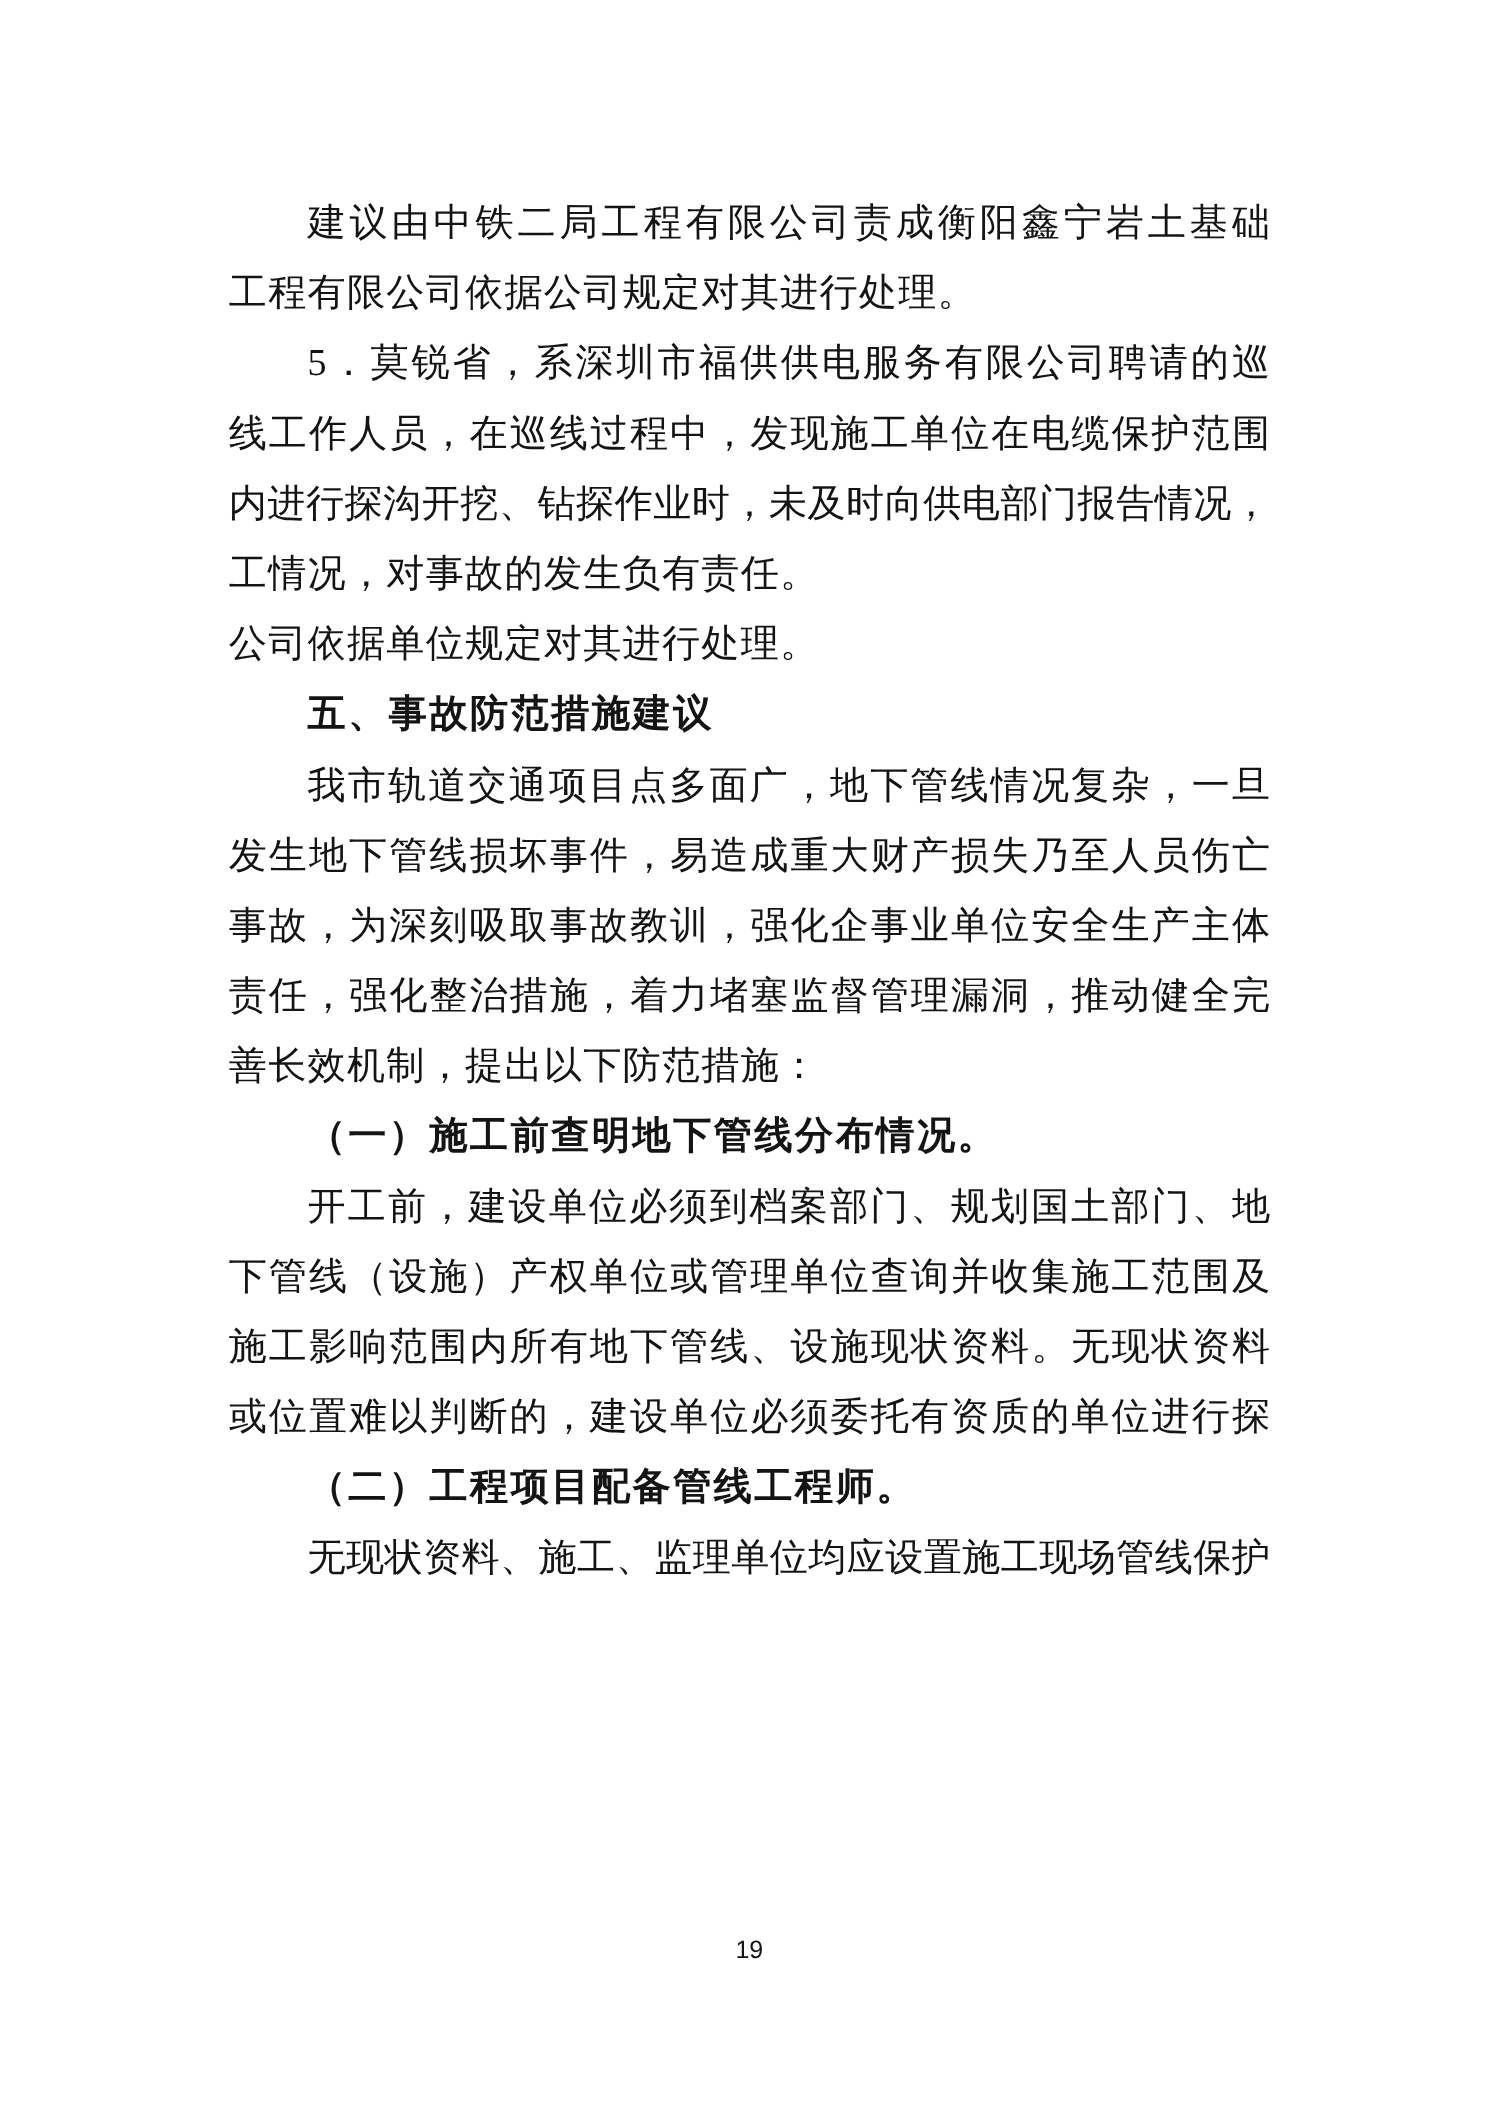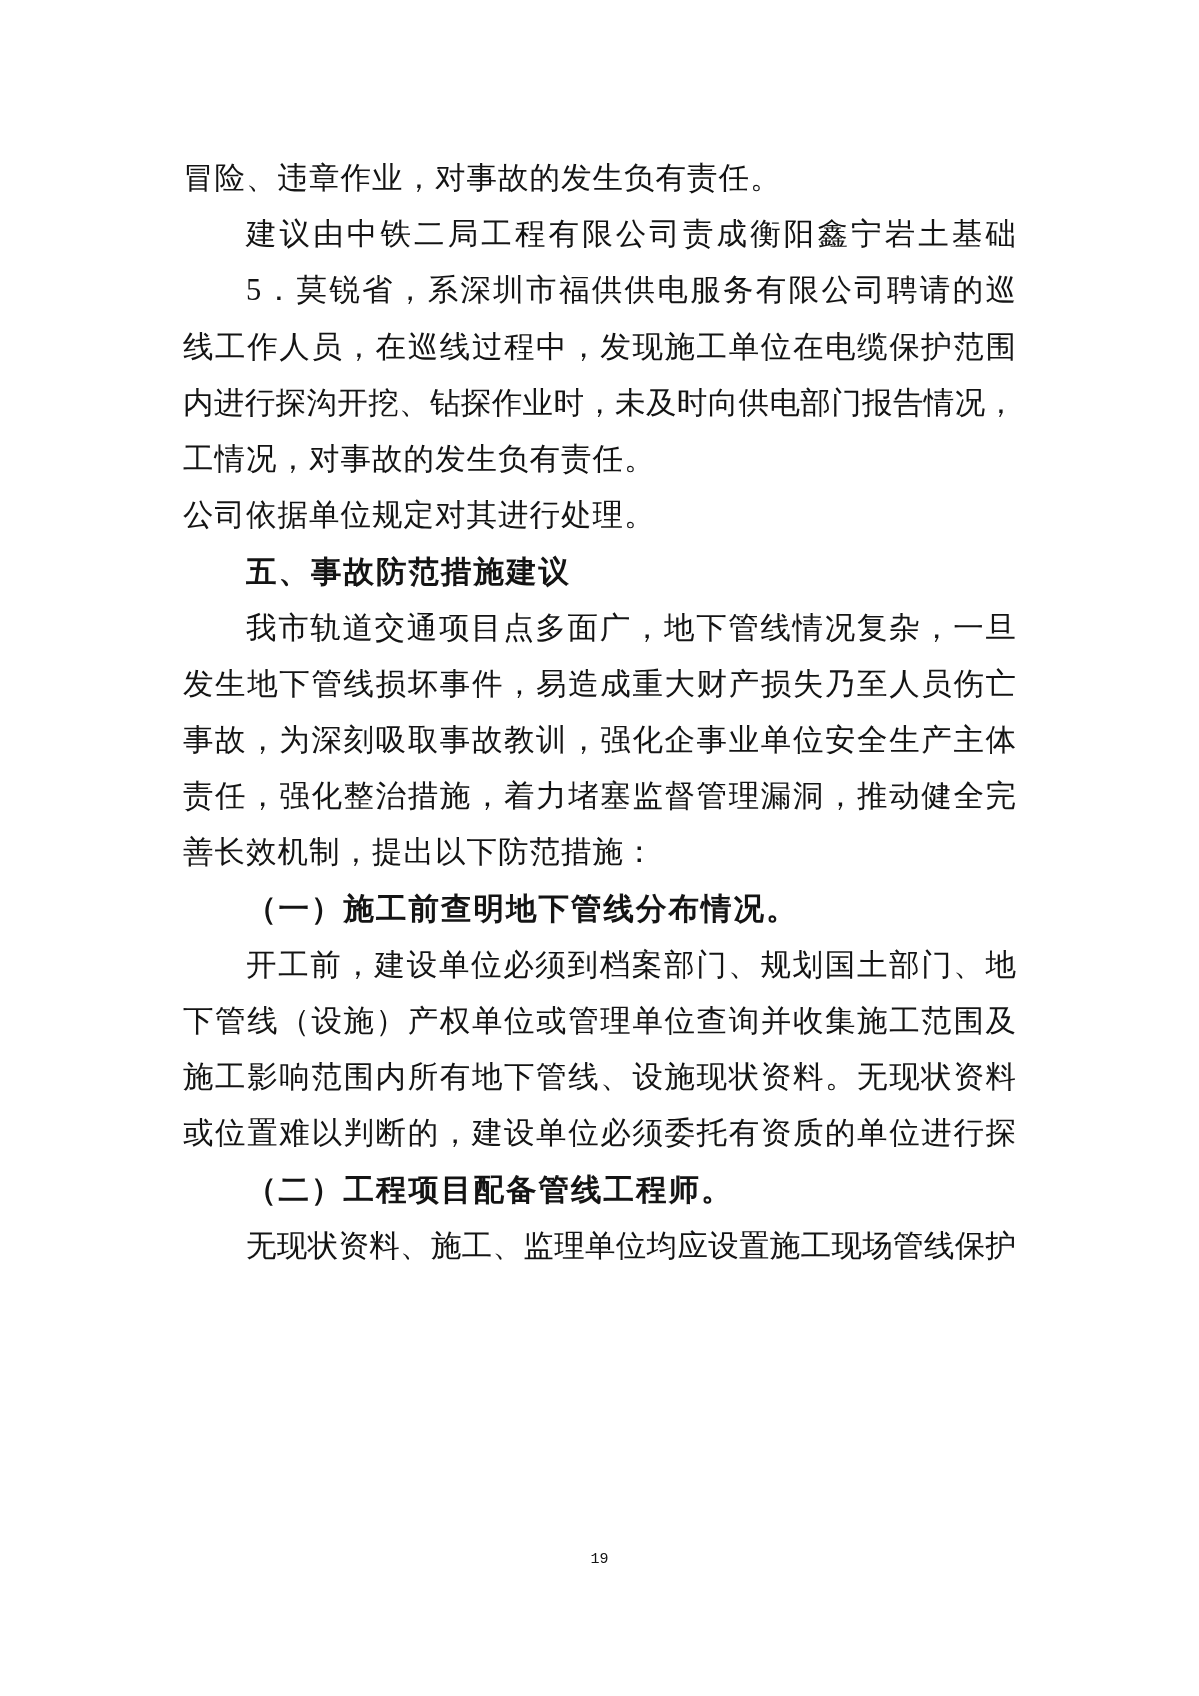--- a/index.html
+++ b/index.html
@@ -46,33 +46,33 @@
     font-weight: 700;
     font-family: "Liberation Sans", "DejaVu Sans", sans-serif;
     letter-spacing: 2px;
   }
   .page-number {
     position: absolute;
     top: 1546px;
     left: 0;
     width: 100%;
     text-align: center;
-    font-size: 15px;
+    font-size: 20px;
     line-height: 28px;
-    font-family: Liberation Mono, monospace;
+    font-family: Liberation Sans, sans-serif;
     color: #141414;
   }
 </style>
 </head>
 <body>
 
 <div class="page">
   <div class="doc-body">
-      <div class="line">冒险、违章作业，对事故的发生负有责任。</div>
       <div class="line fill indent">建议由中铁二局工程有限公司责成衡阳鑫宁岩土基础</div>
+      <div class="line">工程有限公司依据公司规定对其进行处理。</div>
       <div class="line fill indent">5．莫锐省，系深圳市福供供电服务有限公司聘请的巡</div>
       <div class="line fill">线工作人员，在巡线过程中，发现施工单位在电缆保护范围</div>
       <div class="line fill">内进行探沟开挖、钻探作业时，未及时向供电部门报告情况，</div>
       <div class="line">工情况，对事故的发生负有责任。</div>
       <div class="line">公司依据单位规定对其进行处理。</div>
       <div class="line bold indent">五、事故防范措施建议</div>
       <div class="line fill indent">我市轨道交通项目点多面广，地下管线情况复杂，一旦</div>
       <div class="line fill">发生地下管线损坏事件，易造成重大财产损失乃至人员伤亡</div>
       <div class="line fill">事故，为深刻吸取事故教训，强化企事业单位安全生产主体</div>
       <div class="line fill">责任，强化整治措施，着力堵塞监督管理漏洞，推动健全完</div>

